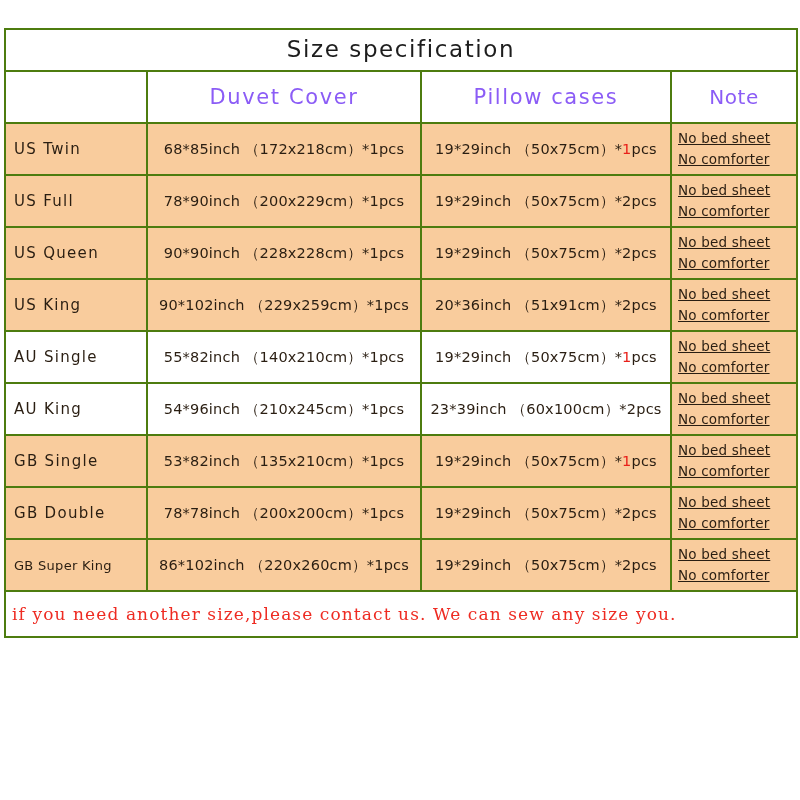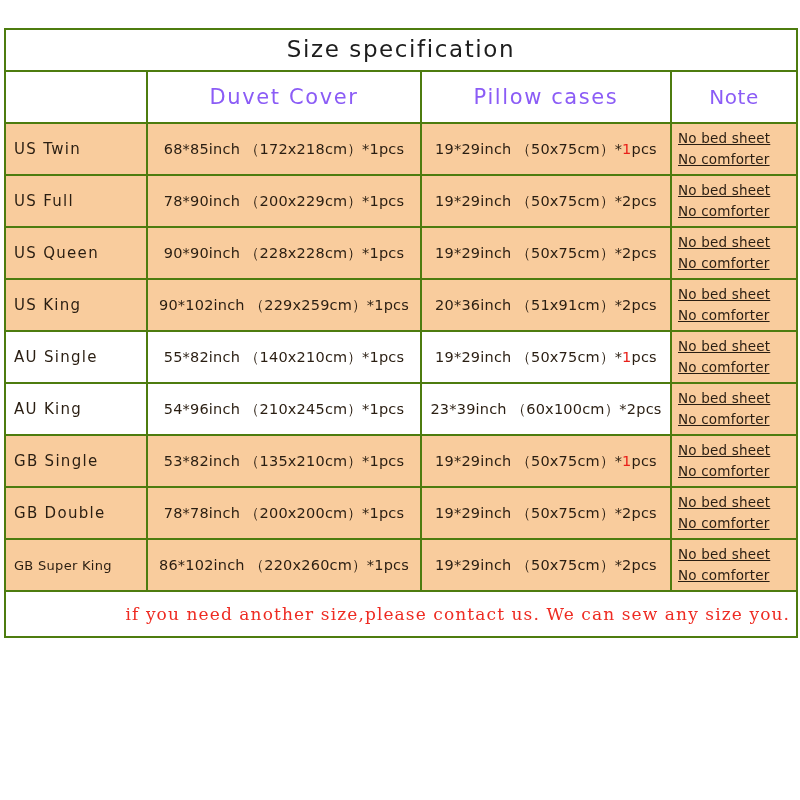--- a/index.html
+++ b/index.html
@@ -104,21 +104,21 @@
 
   tr.data-row.peach td { background: #f9cc9d; }
   tr.data-row.plain td { background: #ffffff; }
   tr.data-row.plain td.note-cell { background: #f9cc9d; }
 
   .redmark { color: #e8201a; }
 
   
   tr.footer-row td {
     height: 44px;
-    text-align: right;
+    text-align: left;
     background: #ffffff;
     font-family: "DejaVu Serif", serif;
     font-size: 17px;
     color: #ee2b22;
     letter-spacing: 1.1px;
   }
 </style>
 </head>
 <body>
 

